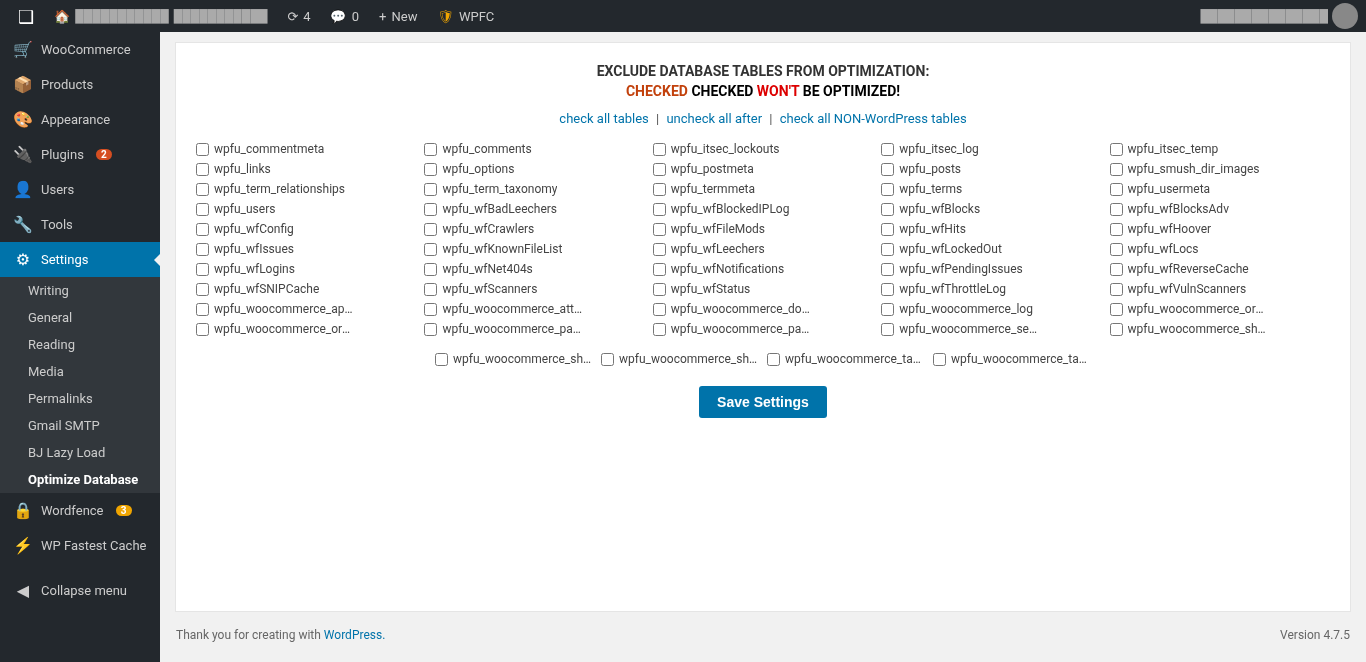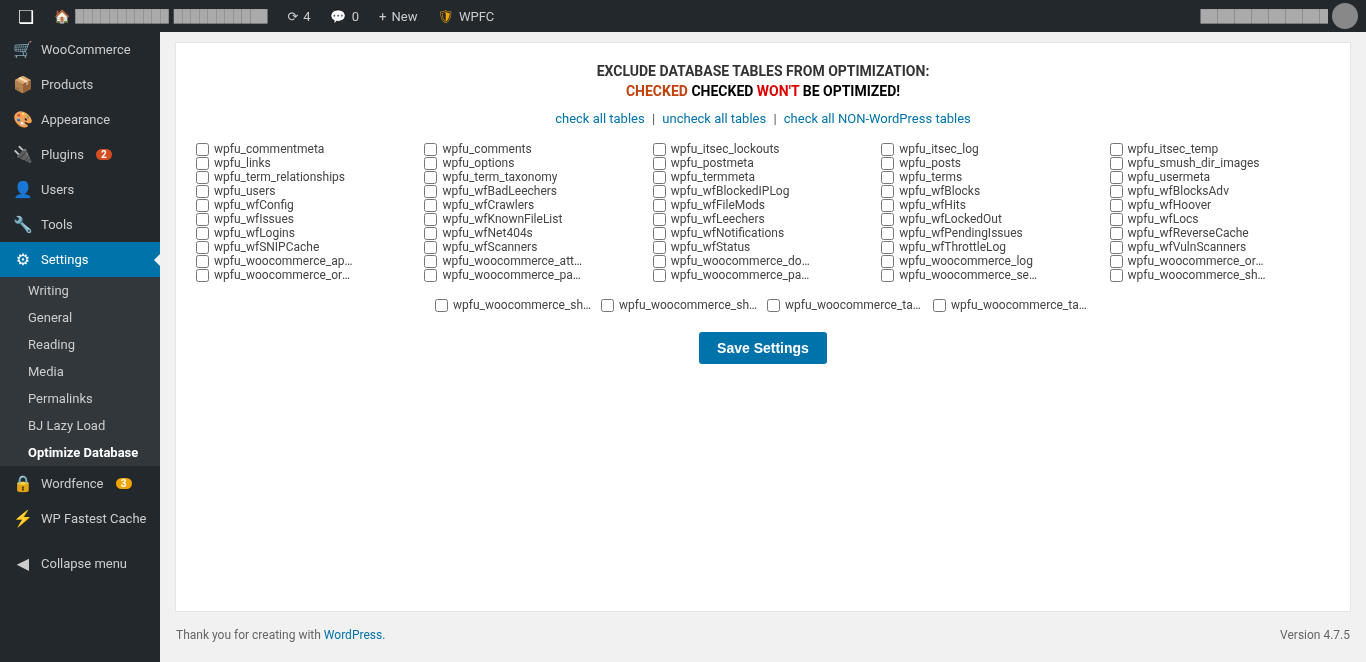--- a/index.html
+++ b/index.html
@@ -135,21 +135,21 @@
     .table-links a {
       color: #0073aa;
       text-decoration: none;
     }
     .table-links span { color: #555; margin: 0 4px; }
 
     
     .checkbox-grid {
       display: grid;
       grid-template-columns: repeat(5, 1fr);
-      gap: 0 8px;
+      gap: 6px 8px;
       margin-bottom: 16px;
     }
     .checkbox-row {
       display: flex;
       align-items: center;
       gap: 5px;
       font-size: 12px;
       color: #444;
       white-space: nowrap;
       overflow: hidden;
@@ -325,20 +325,23 @@
       <div class="sidebar-submenu-item">
         <span>Reading</span>
       </div>
       <div class="sidebar-submenu-item">
         <span>Media</span>
       </div>
       <div class="sidebar-submenu-item">
         <span>Permalinks</span>
       </div>
       <div class="sidebar-submenu-item">
+        <span>Gmail SMTP</span>
+      </div>
+      <div class="sidebar-submenu-item">
         <span>BJ Lazy Load</span>
       </div>
       <div class="sidebar-submenu-item active">
         <span>Optimize Database</span>
       </div>
     </div>
 
     <div class="sidebar-section-item">
       <span class="icon">🔒</span>
       <span>Wordfence</span>
@@ -365,21 +368,21 @@
       <div class="exclude-subtitle">
         <span class="checked">CHECKED</span>
         <span>CHECKED</span>
         <span class="wont">WON'T</span>
         <span>BE OPTIMIZED!</span>
       </div>
 
       <div class="table-links">
         <a href="#">check all tables</a>
         <span> | </span>
-        <a href="#">uncheck all tables</a>
+        <a href="#">uncheck all after</a>
         <span> | </span>
         <a href="#">check all NON-WordPress tables</a>
       </div>
 
       <div class="checkbox-grid" id="checkbox-grid">
 
       <div class="checkbox-row">
             <input type="checkbox" style="">
             <span class="checkbox-label" title="wpfu_commentmeta">wpfu_commentmeta</span>
           </div>

